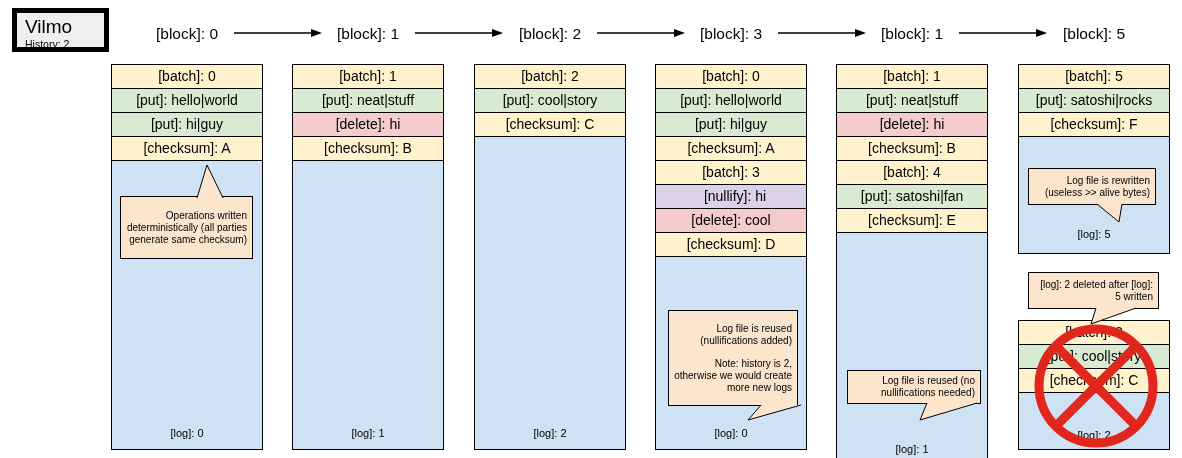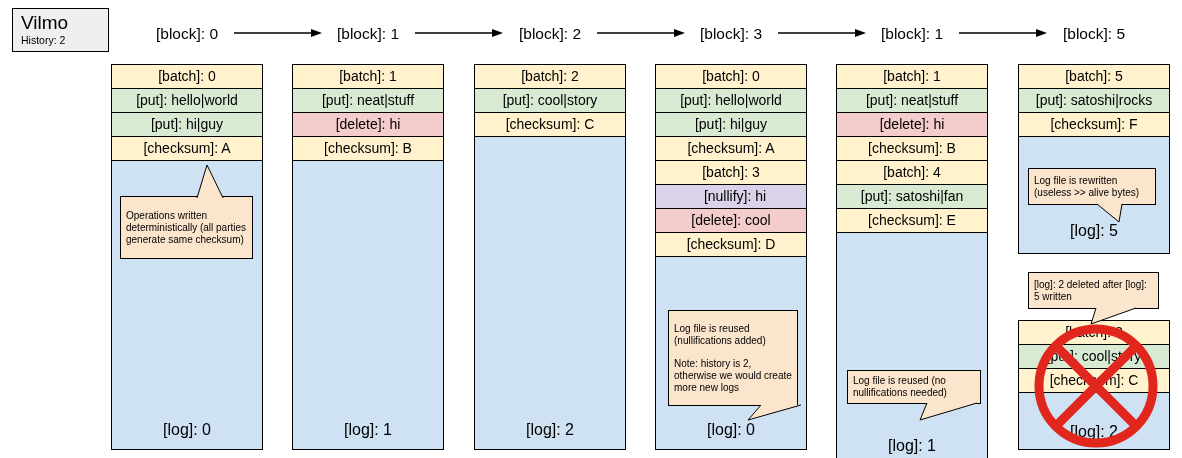--- a/index.html
+++ b/index.html
@@ -1,20 +1,20 @@
 <!DOCTYPE html>
 <html style="--batch-bg: #FFF2CC; --put-bg: #D9EAD3; --delete-bg: #F4CCCC; --nullify-bg: #D9D2E9; --checksum-bg: #FFF2CC; --log-bg: #CFE2F3; --note-bg: #FCE5CD; --card-bg: #EFEFEF; --prohibited: #E1261D;"><head>
 <meta charset="utf-8">
 <style>
   html,body{margin:0;padding:0;background:#fff;}
   body{font-family:"Liberation Sans", sans-serif; color:#000;}
   .canvas{position:relative;width:1182px;height:458px;background:#fff;overflow:hidden;}
 
   .card{position:absolute;left:12px;top:8px;width:97px;height:44px;background:var(--card-bg);
-        border:1px solid #000000;box-sizing:border-box;padding:3px 8px;}
+        border:5px solid #000000;box-sizing:border-box;padding:3px 8px;}
   .card-title{font-size:19px;line-height:22px;}
   .card-sub{font-size:10.5px;line-height:12px;}
 
   .block-header{position:absolute;top:25px;width:152px;text-align:center;font-size:15.5px;}
 
   .arrow{position:absolute;top:27px;}
   .arrow line{stroke:#000;stroke-width:1.5;}
   .arrow polygon{fill:#000;}
 
   .column{position:absolute;top:64px;width:152px;}
@@ -23,24 +23,24 @@
        border:1px solid #000;box-sizing:border-box;margin-top:-1px;}
   .row:first-child{margin-top:0;}
   .bg-batch{background:var(--batch-bg);}
   .bg-put{background:var(--put-bg);}
   .bg-delete{background:var(--delete-bg);}
   .bg-nullify{background:var(--nullify-bg);padding-left:8px;}
   .bg-checksum{background:var(--checksum-bg);}
 
   .logbox{position:relative;margin-top:-1px;border:1px solid #000;box-sizing:border-box;
           background:var(--log-bg);}
-  .log-label{position:absolute;bottom:10px;left:0;width:100%;text-align:center;font-size:16px;}
+  .log-label{position:absolute;bottom:10px;left:0;width:100%;text-align:center;font-size:11px;}
 
   .bubble{position:absolute;background:var(--note-bg);border:1px solid #000;box-sizing:border-box;
-          font-size:10px;line-height:12px;text-align:left;display:flex;flex-direction:column;
+          font-size:10px;line-height:12px;text-align:right;display:flex;flex-direction:column;
           justify-content:center;padding:3px 5px;}
   .bubble .para + .para{margin-top:11px;}
   .tail{position:absolute;overflow:visible;}
   .tail path{fill:var(--note-bg);stroke:#000;stroke-width:1;}
 
   .no-symbol{position:absolute;}
   .no-symbol circle,.no-symbol line{stroke:var(--prohibited);fill:none;}
 </style>
 </head>
 <body>

